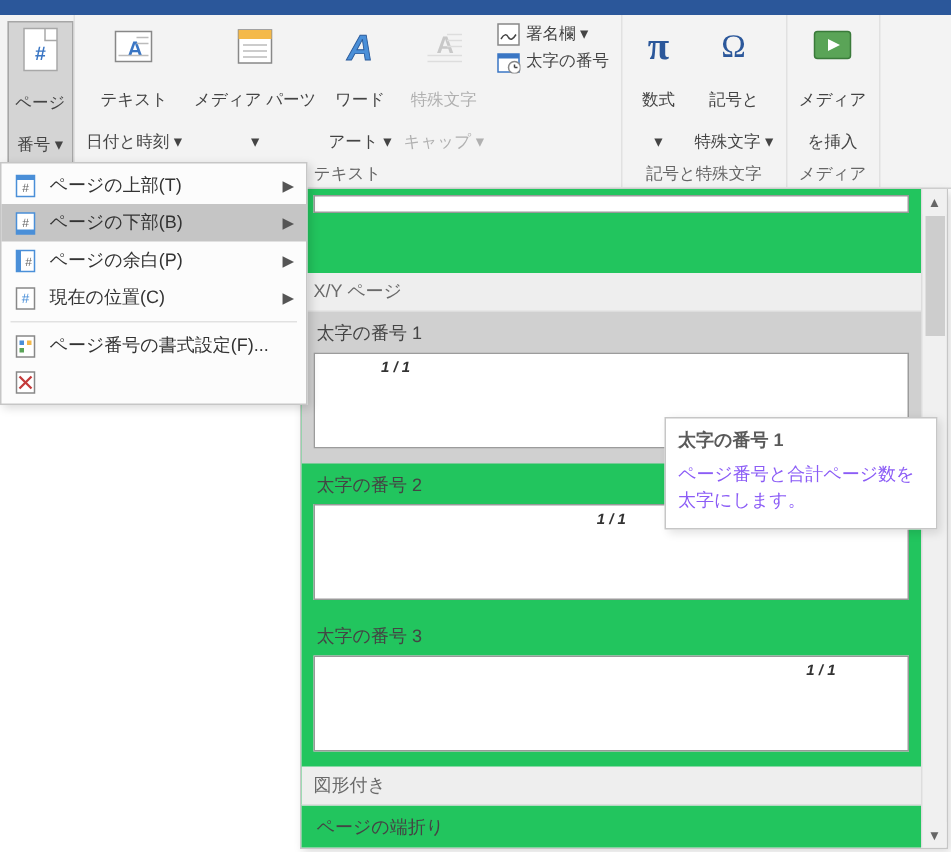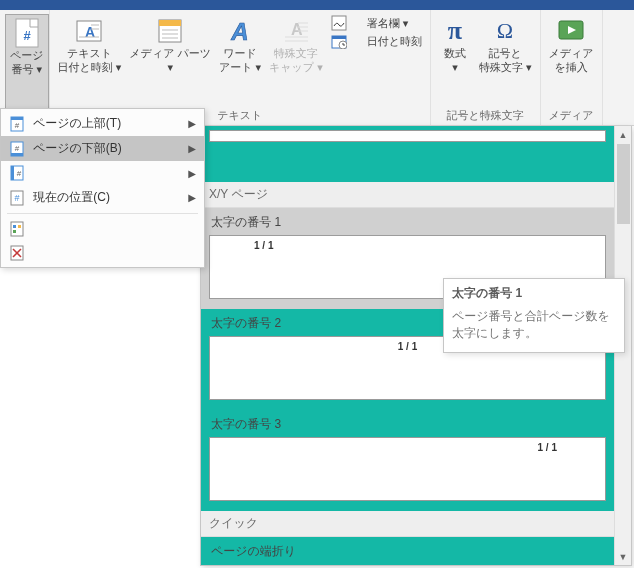--- a/index.html
+++ b/index.html
@@ -43,32 +43,32 @@
     align-items: center;
     justify-content: flex-start;
     padding: 2px 4px;
     min-width: 40px;
     cursor: default;
     text-align: center;
     line-height: 1.25;
   }
   .big-btn.selected { background: #d4d4d4; border: 1px solid #a6a6a6; }
   .big-btn .icon { width: 32px; height: 32px; display: flex; align-items: center; justify-content: center; }
-  .big-btn .lbl { margin-top: 0; font-size: 11px; color: #444; white-space: nowrap; }
+  .big-btn .lbl { margin-top: 14px; font-size: 11px; color: #444; white-space: nowrap; }
   .big-btn.disabled .lbl { color: #b0b0b0; }
   .med-col {
     display: flex;
     flex-direction: column;
     gap: 2px;
     padding: 2px 4px;
   }
   .med-row {
     display: flex;
-    align-items: center;
-    gap: 20px;
+    align-items: flex-start;
+    gap: 4px;
     font-size: 11px;
     color: #444;
     white-space: nowrap;
   }
   .med-row .icon { width: 16px; height: 16px; display: flex; align-items: center; justify-content: center; }
   .grp-label { font-size: 11px; color: #666; text-align: center; margin-top: auto; padding-top: 2px;}
   .disabled { color: #bbb !important; }
 
   
   .dd-menu {
@@ -111,21 +111,21 @@
     background: #fff;
     border: 1px solid #c6c6c6;
     border-top: none;
     box-shadow: 2px 2px 6px rgba(0,0,0,0.15);
     z-index: 4;
     display: flex;
   }
   .gallery-scroll {
     flex: 1;
     overflow: hidden;
-    background: #14b8a6;
+    background: #22c55e;
   }
   .gallery-scrollbar {
     width: 17px;
     background: #f0f0f0;
     border-left: 1px solid #ddd;
     position: relative;
   }
   .gallery-scrollbar .arrow-up,
   .gallery-scrollbar .arrow-down {
     position: absolute; left:0; width:100%; height:17px;
@@ -167,40 +167,41 @@
     margin-bottom: 36px;
   }
   .preview {
     border: 1px solid #999;
     background: #fff;
     height: 64px;
     position: relative;
     font-size: 10px;
     color: #333;
     font-weight: bold;
+    font-style: italic;
   }
   .preview .pagenum-left { position:absolute; left:44px; top:4px; }
   .preview .pagenum-center { position:absolute; left:50%; top:4px; transform:translateX(-50%); }
   .preview .pagenum-right { position:absolute; right:48px; top:4px; }
 
   
   .tooltip {
     position: absolute;
     left: 443px;
     top: 278px;
     width: 182px;
     background: #fff;
     border: 1px solid #c6c6c6;
     box-shadow: 2px 2px 6px rgba(0,0,0,0.12);
     padding: 6px 8px 10px 8px;
     z-index: 10;
     font-size: 12px;
   }
   .tooltip .tt-title { font-weight: bold; color: #5a5a5a; margin-bottom: 6px; }
-  .tooltip .tt-body { color: #737373; line-height: 1.4; }
+  .tooltip .tt-body { color: #8b5cf6; line-height: 1.4; }
 </style>
 </head>
 <body>
 
 <div class="titlebar"></div>
 
 <div class="ribbon">
 
   <div class="big-btn selected" style="margin-top:4px;">
     <div class="icon">
@@ -283,21 +284,21 @@
         <div class="med-row">
           <span class="icon">
             <svg width="16" height="16" viewBox="0 0 16 16">
                 <rect x="1" y="3" width="14" height="12" fill="#fff" stroke="#3a76c4"></rect>
                 <rect x="1" y="3" width="14" height="3" fill="#3a76c4"></rect>
                 <circle cx="12" cy="12" r="4" fill="#fff" stroke="#888"></circle>
                 <line x1="12" y1="12" x2="12" y2="10" stroke="#444"></line>
                 <line x1="12" y1="12" x2="14" y2="12" stroke="#444"></line>
               </svg>
           </span>
-          <span>日付と時刻</span>
+          <span>太字の番号</span>
         </div>
       </div>
     </div>
     <div class="grp-label">テキスト</div>
   </div>
 
   <div class="ribbon-group">
     <div class="controls">
       <div class="big-btn">
         <div class="icon" style="font-size:26px;font-weight:bold;color:#2b579a;font-family:serif;">π</div>
@@ -358,20 +359,21 @@
     <span class="arrow">▶</span>
   </div>
   <div class="dd-item">
     <span class="icon">
         <svg width="16" height="16">
           <rect x="2" y="1" width="12" height="14" fill="#fff" stroke="#4a8fd8"></rect>
           <rect x="2" y="1" width="3" height="14" fill="#4a8fd8"></rect>
           <text x="10" y="11" font-size="8" text-anchor="middle" fill="#666">#</text>
         </svg>
       </span>
+    <span>ページの余白(P)</span>
     <span class="arrow">▶</span>
   </div>
   <div class="dd-item">
     <span class="icon">
         <svg width="16" height="16">
           <rect x="2" y="1" width="12" height="14" fill="#fff" stroke="#888"></rect>
           <text x="8" y="11" font-size="9" text-anchor="middle" fill="#4a8fd8">#</text>
         </svg>
       </span>
     <span>現在の位置(C)</span>
@@ -380,20 +382,21 @@
   <div class="dd-sep"></div>
   <div class="dd-item">
     <span class="icon">
         <svg width="16" height="16">
           <rect x="2" y="1" width="12" height="14" fill="#fff" stroke="#888"></rect>
           <rect x="4" y="4" width="3" height="3" fill="#4a8fd8"></rect>
           <rect x="9" y="4" width="3" height="3" fill="#f4b94a"></rect>
           <rect x="4" y="9" width="3" height="3" fill="#5aa457"></rect>
         </svg>
       </span>
+    <span>ページ番号の書式設定(F)...</span>
   </div>
   <div class="dd-item">
     <span class="icon">
         <svg width="16" height="16">
           <rect x="2" y="1" width="12" height="14" fill="#fff" stroke="#888"></rect>
           <line x1="4" y1="4" x2="12" y2="12" stroke="#c43a3a" stroke-width="1.5"></line>
           <line x1="12" y1="4" x2="4" y2="12" stroke="#c43a3a" stroke-width="1.5"></line>
         </svg>
       </span>
   </div>
@@ -420,21 +423,21 @@
       </div>
     </div>
 
     <div class="gal-item">
       <div class="title">太字の番号 3</div>
       <div class="preview">
         <span class="pagenum-right">1 / 1</span>
       </div>
     </div>
 
-    <div class="gal-header">クイック</div>
+    <div class="gal-header">図形付き</div>
     <div class="gal-item">
       <div class="title">ページの端折り</div>
     </div>
   </div>
   <div class="gallery-scrollbar">
     <div class="arrow-up">▲</div>
     <div class="thumb"></div>
     <div class="arrow-down">▼</div>
   </div>
 </div>

